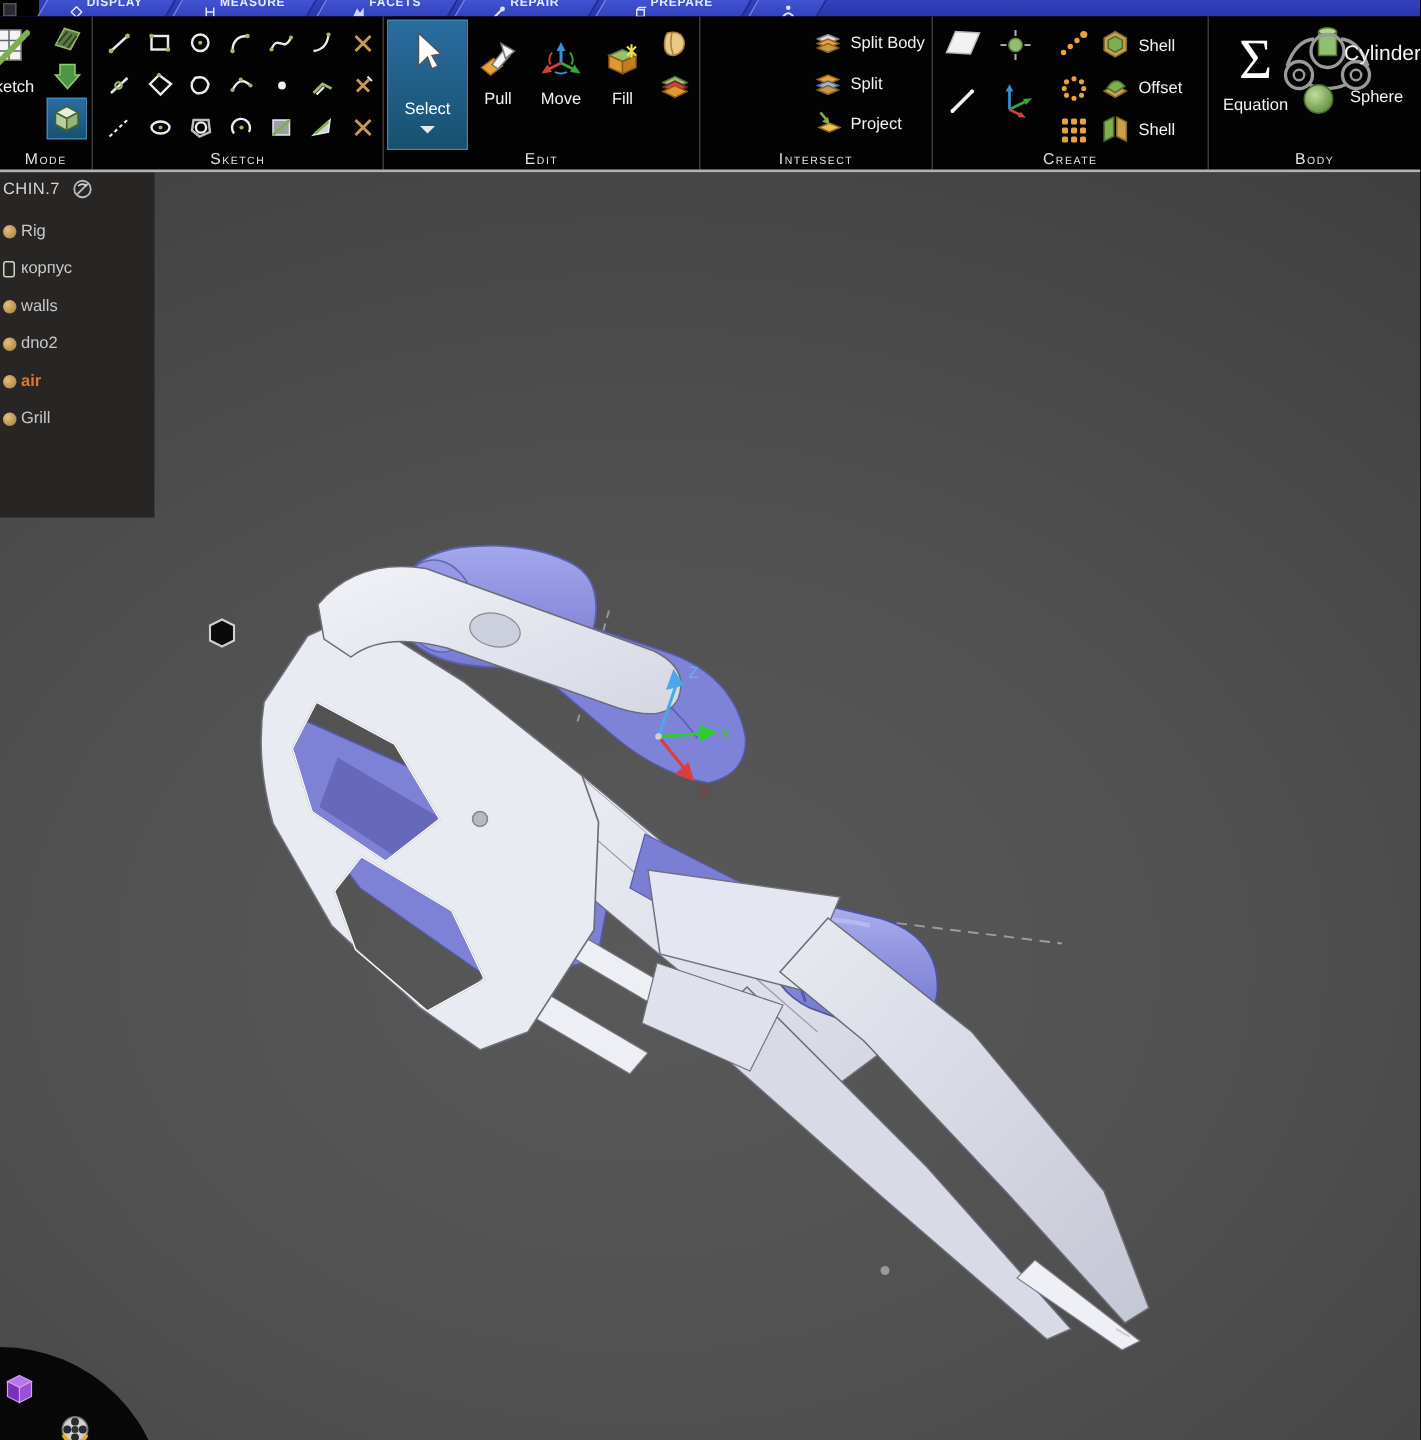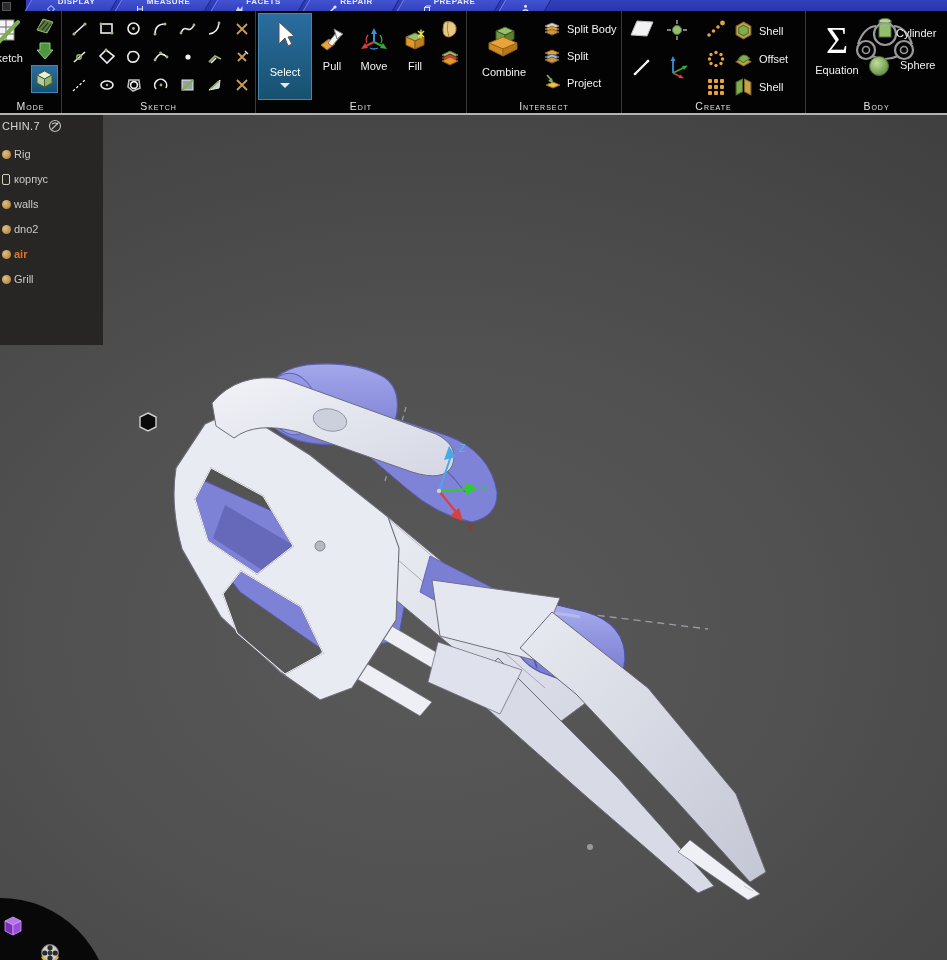--- a/index.html
+++ b/index.html
@@ -354,33 +354,20 @@
       <div style="position:absolute;left:184px;top:38px;">
         <svg width="20" height="18" viewBox="0 0 20 18">
             <polygon points="2,6 10,2 18,6 10,10" fill="#9cc06a" stroke="#5a7a3a"></polygon>
             <polygon points="2,9 10,5 18,9 10,13" fill="#d04040" stroke="#7a2020"></polygon>
             <polygon points="2,12 10,8 18,12 10,16" fill="#e0982f" stroke="#8a5c14"></polygon>
           </svg></div>
       <div class="rgroup-label">Edit</div>
     </div>
 
     <div class="rgroup" style="left:467px;width:155px;">
-      <div class="btn" style="left:6px;top:4px;width:62px;">
-        <span class="ic" style="height:50px;">
-          <svg width="36" height="38" viewBox="0 0 36 38">
-            <polygon points="10,10 19,6 28,10 19,14" fill="#9cc06a" stroke="#3c5c24"></polygon>
-            <polygon points="10,10 19,14 19,22 10,18" fill="#6f9c46" stroke="#3c5c24"></polygon>
-            <polygon points="19,14 28,10 28,18 19,22" fill="#587f34" stroke="#3c5c24"></polygon>
-            <polygon points="3,22 17,16 31,22 17,28" fill="#e8a33d" stroke="#9a6516"></polygon>
-            <polygon points="3,22 3,28 17,35 17,28" fill="#d08a26" stroke="#9a6516"></polygon>
-            <polygon points="31,22 31,28 17,35 17,28" fill="#b87818" stroke="#9a6516"></polygon>
-          </svg>
-          </span>
-        <span class="lb">Combine</span>
-      </div>
       <div class="rowbtn" style="left:76px;top:6px;">
         <span>
           <svg width="18" height="18" viewBox="0 0 18 18">
               <polygon points="2,7 9,4 16,7 9,10" fill="#d8dce4" stroke="#888"></polygon>
               <polygon points="2,10 9,7 16,10 9,13" fill="#e8a33d" stroke="#9a6516"></polygon>
               <polygon points="2,13 9,10 16,13 9,16" fill="#c8974a" stroke="#8a6428"></polygon>
             </svg></span>
         <span>Split Body</span>
       </div>
       <div class="rowbtn" style="left:76px;top:33px;">
@@ -501,21 +488,21 @@
         <svg width="66" height="50" viewBox="0 0 66 50">
           <rect x="27" y="4" width="12" height="16" fill="#8fbf6f" stroke="#4e7030"></rect>
           <ellipse cx="33" cy="4" rx="6" ry="2.5" fill="#b5d48e" stroke="#4e7030"></ellipse>
           <circle cx="14" cy="33" r="9" fill="none" stroke="#9a9a9a" stroke-width="2.2"></circle>
           <circle cx="52" cy="33" r="9" fill="none" stroke="#9a9a9a" stroke-width="2.2"></circle>
           <circle cx="33" cy="17" r="11" fill="none" stroke="#9a9a9a" stroke-width="2.2"></circle>
           <circle cx="14" cy="33" r="3.5" fill="none" stroke="#9a9a9a" stroke-width="1.6"></circle>
           <circle cx="52" cy="33" r="3.5" fill="none" stroke="#9a9a9a" stroke-width="1.6"></circle>
           <path d="M6 27 Q12 10 24 9 M42 9 Q54 10 60 27 M20 39 Q33 45 46 39" fill="none" stroke="#9a9a9a" stroke-width="2.2"></path>
         </svg></div>
-      <div style="position:absolute;left:90px;top:16px;font-size:11px;color:#f2f2f2;">Cylinder</div>
+      <div style="position:absolute;left:90px;top:16px;font-size:14px;color:#f2f2f2;">Cylinder</div>
       <div style="position:absolute;left:62px;top:44px;">
         <svg width="22" height="22" viewBox="0 0 22 22">
           <defs>
               <radialGradient id="sphG" cx="38%" cy="35%" r="70%">
                 <stop offset="0%" stop-color="#c2dc9c"></stop>
                 <stop offset="100%" stop-color="#5f8f3f"></stop>
               </radialGradient>
             </defs>
           <circle cx="11" cy="11" r="9.5" fill="url(#sphG)" stroke="#46682c"></circle>
         </svg></div>

